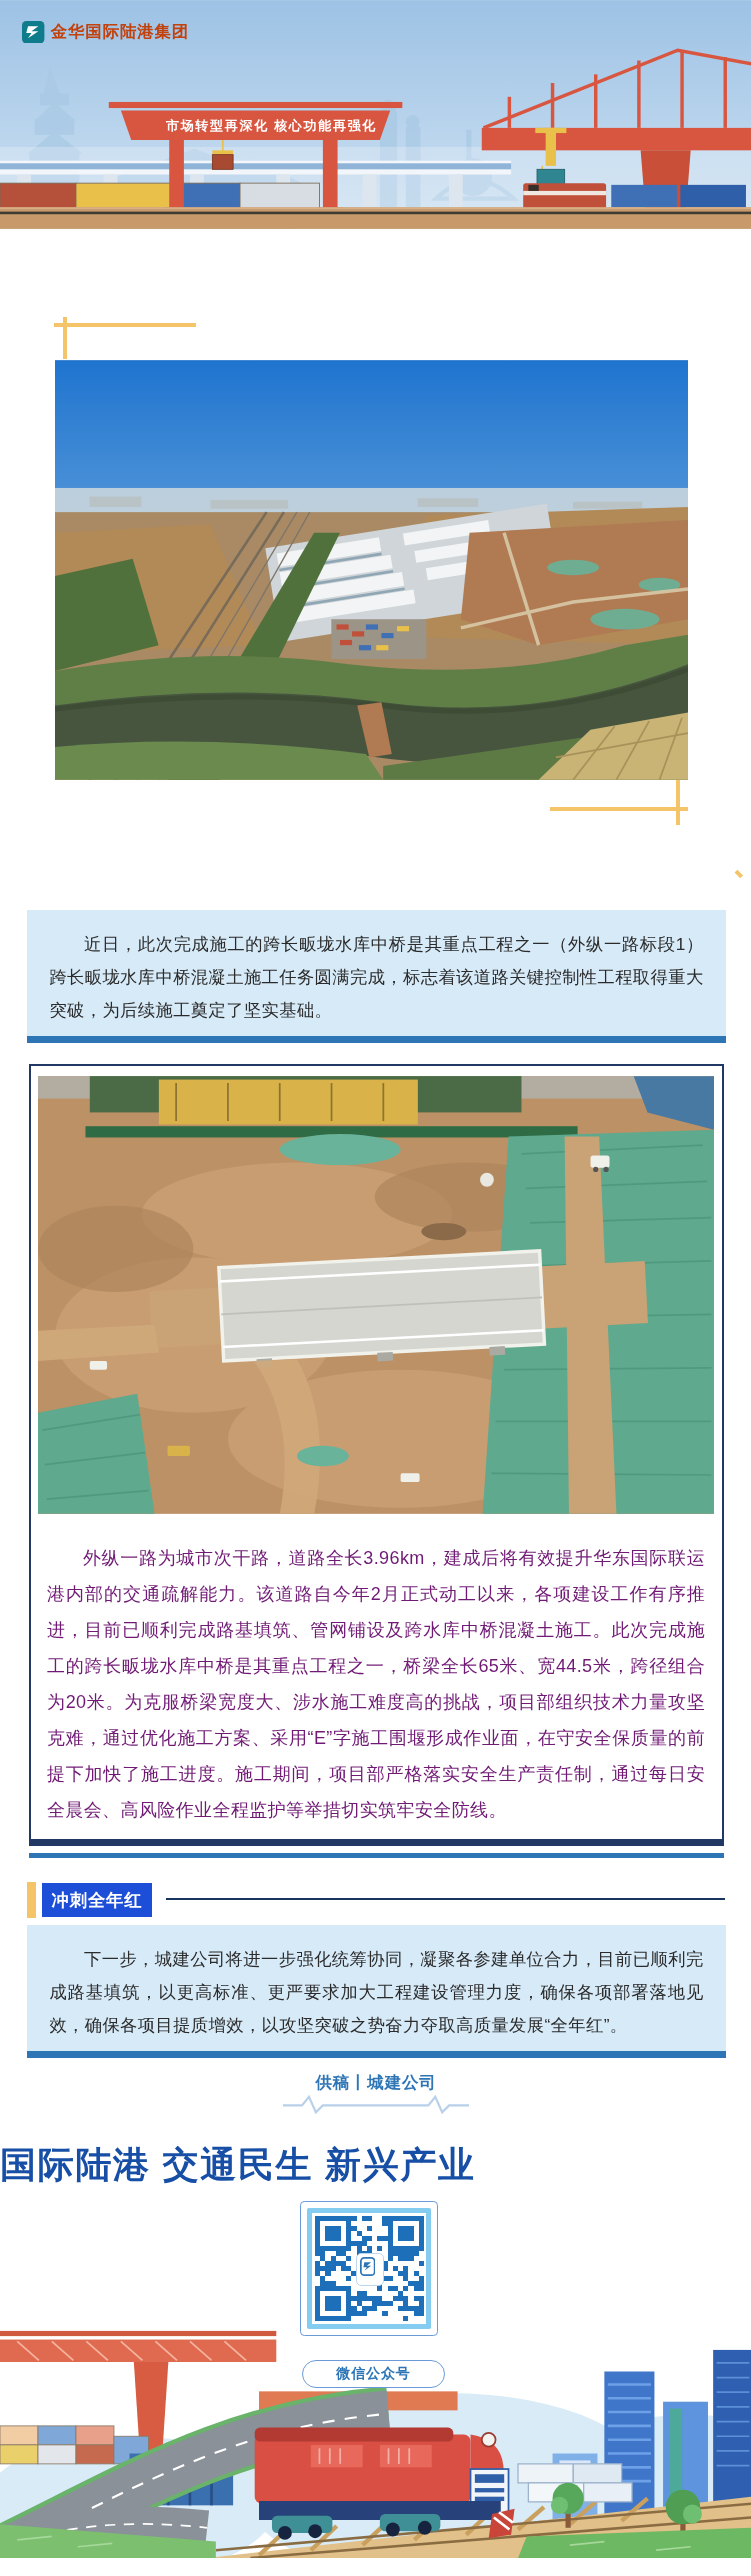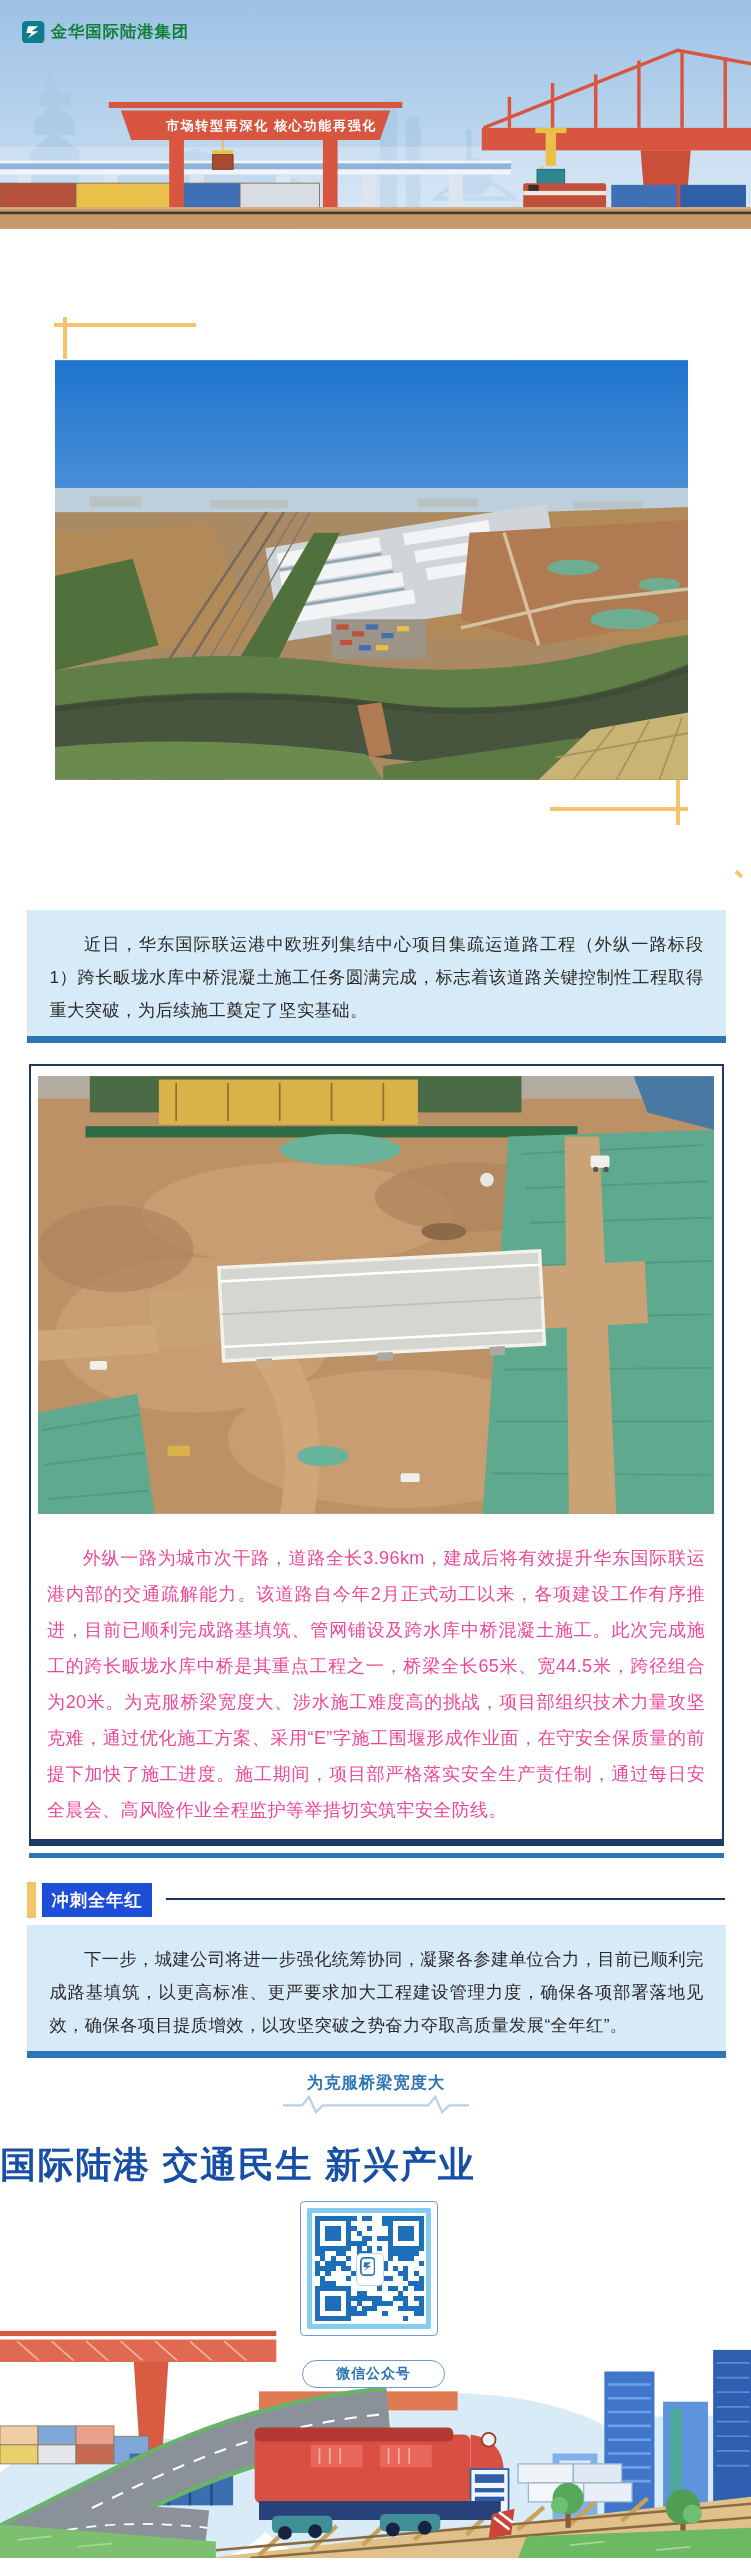--- a/index.html
+++ b/index.html
@@ -1,34 +1,34 @@
 <!DOCTYPE html>
 <html style="font-size:14px"><head>
 <meta charset="utf-8">
 <style>
   html,body{margin:0;padding:0;background:#fff;}
   #page{position:relative;width:752px;height:2576px;background:#fff;overflow:hidden;
         font-family:"Liberation Sans","DejaVu Sans",sans-serif;}
   .abs{position:absolute;}
   
   .logo{left:22.4px;top:21px;display:flex;align-items:center;gap:6px;}
-  .logo-text{color:#15803d;font-size:16.4px;font-weight:bold;letter-spacing:0.9px;}
+  .logo-text{color:#c2410c;font-size:16.4px;font-weight:bold;letter-spacing:0.9px;}
   .slogan{left:142px;top:117px;width:259px;text-align:center;color:#fff;font-size:13px;
           font-weight:bold;letter-spacing:1.7px;white-space:nowrap;}
   
   .decor{background:#f6c468;}
   
   .bluebox{left:27px;width:699px;background:#d7eaf8;border-bottom:7px solid #2e75b6;box-sizing:border-box;}
   .bluebox p{margin:0;padding:18px 22.4px 0 22.4px;font-size:17.3px;line-height:33px;color:#2b2b2b;
              text-indent:2em;text-align:justify;letter-spacing:0.4px;}
   
   .card{left:28.5px;top:1064px;width:695px;height:782px;background:#fff;box-sizing:border-box;
         border:2.6px solid #1f3864;border-bottom-width:7px;}
   .card-photo{display:block;margin:10.4px auto 0 auto;}
-  .card p{margin:26px 0 0 0;padding:0 16.4px;font-size:18px;line-height:36px;color:#ec4899;
+  .card p{margin:26px 0 0 0;padding:0 16.4px;font-size:18px;line-height:36px;color:#701a75;
           text-indent:2em;text-align:justify;letter-spacing:0.4px;}
   .card-strip{left:28.5px;top:1853px;width:695px;height:5.2px;background:#2e75b6;}
   
   .sec-yellow{left:27px;top:1882px;width:8.6px;height:36px;background:#f6c468;}
   .sec-label{left:42px;top:1883px;width:110px;height:34px;background:#1d4ed8;color:#fff;
              font-size:17.3px;font-weight:bold;text-align:center;line-height:34px;letter-spacing:0.9px;}
   .sec-line{left:166px;top:1898px;width:559px;height:1.7px;background:#17355e;}
   
   .byline{left:0;top:2072px;width:752px;text-align:center;color:#2e75b6;
           font-size:16.4px;font-weight:bold;letter-spacing:0.9px;}
@@ -251,21 +251,21 @@
           <line x1="600" y1="486" x2="648" y2="424"></line>
           <line x1="650" y1="486" x2="688" y2="418"></line>
           <line x1="700" y1="486" x2="726" y2="414"></line>
           <line x1="580" y1="460" x2="733" y2="432"></line>
         </g>
     </g>
     <path d="M350 400 l14 60 l26 -4 l-12 -60 Z" fill="#b07a52"></path>
   </svg>
 
   <div class="abs bluebox" style="top:910px;height:133px">
-    <p>近日，华东国际联运港中欧班列集结中心项目集疏运道路工程（外纵一路标段1）跨长畈垅水库中桥混凝土施工任务圆满完成，标志着该道路关键控制性工程取得重大突破，为后续施工奠定了坚实基础。</p>
+    <p>近日，此次完成施工的跨长畈垅水库中桥是其重点工程之一（外纵一路标段1）跨长畈垅水库中桥混凝土施工任务圆满完成，标志着该道路关键控制性工程取得重大突破，为后续施工奠定了坚实基础。</p>
   </div>
 
   <div class="abs card">
     <svg class="card-photo" width="676" height="438" viewBox="0 0 783 507">
       <rect width="783" height="507" fill="#bc9166"></rect>
       <g fill="#c89d72">
           <ellipse cx="180" cy="300" rx="160" ry="90"></ellipse>
           <ellipse cx="420" cy="420" rx="200" ry="80"></ellipse>
           <ellipse cx="300" cy="160" rx="180" ry="60"></ellipse>
         </g>
@@ -344,21 +344,21 @@
   </div>
   <div class="abs card-strip"></div>
 
   <div class="abs sec-yellow"></div>
   <div class="abs sec-label">冲刺全年红</div>
   <div class="abs sec-line"></div>
   <div class="abs bluebox" style="top:1925px;height:133px">
     <p>下一步，城建公司将进一步强化统筹协同，凝聚各参建单位合力，目前已顺利完成路基填筑，以更高标准、更严要求加大工程建设管理力度，确保各项部署落地见效，确保各项目提质增效，以攻坚突破之势奋力夺取高质量发展“全年红”。</p>
   </div>
 
-  <div class="abs byline">为克服桥梁宽度大</div>
+  <div class="abs byline">供稿丨城建公司</div>
   <svg class="abs" style="left:283px;top:2094px" width="186" height="21" viewBox="0 0 215 24">
     <polyline points="0,13 22,13 30,3 38,21 46,13 168,13 176,3 184,21 192,13 215,13" fill="none" stroke="#b9d0ea" stroke-width="2.5"></polyline>
   </svg>
 
   <div class="abs big-title">国际陆港 交通民生 新兴产业</div>
 
   <svg class="abs" style="left:0;top:2324px" width="752" height="234" viewBox="0 0 871 271">
     <rect width="871" height="271" fill="#ffffff"></rect>
 
     <g fill="#d8ebf6">

